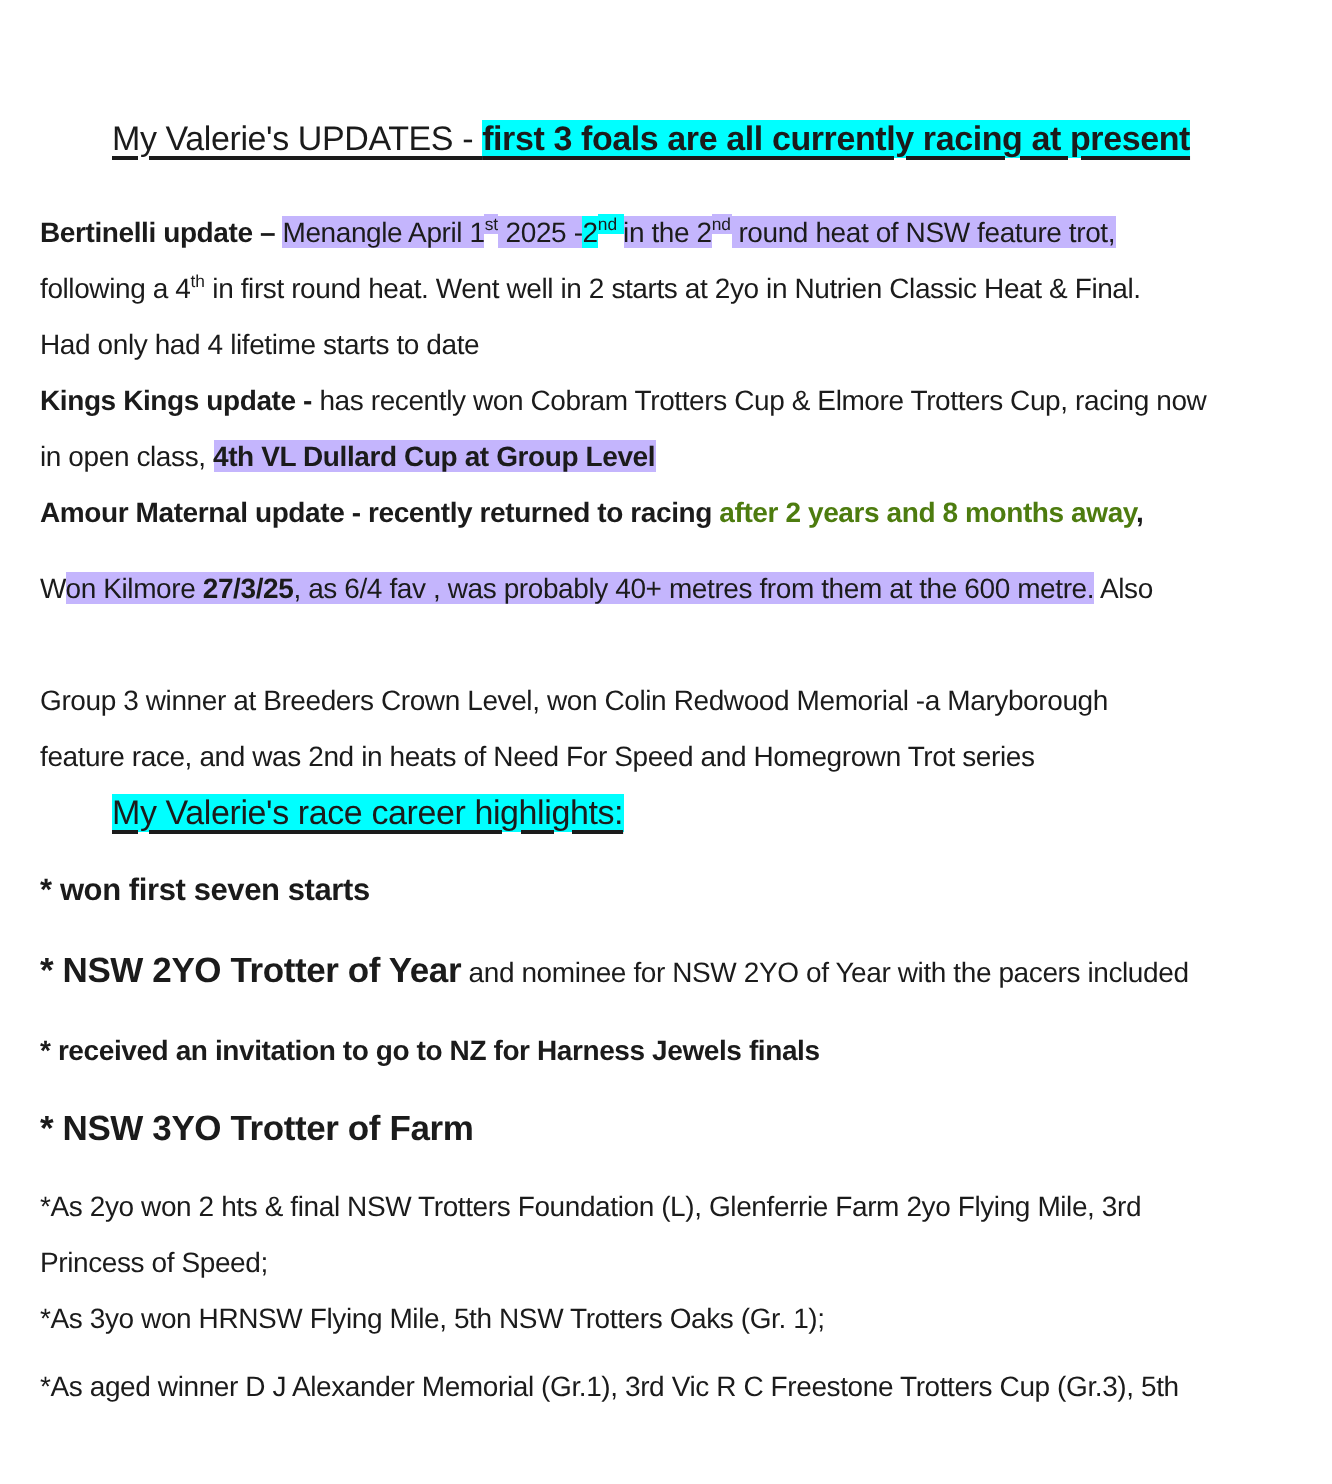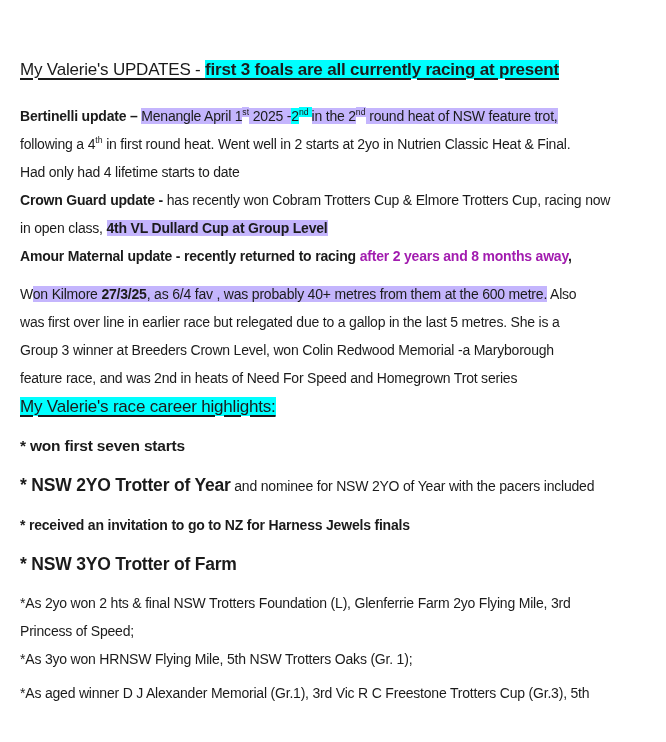--- a/index.html
+++ b/index.html
@@ -15,49 +15,49 @@
     color:#1b1b1b;
     overflow:hidden;
   }
   p{margin:0;line-height:28px;white-space:nowrap;}
   .mb0{margin-bottom:0;}
   .mb6{margin-bottom:6px;}
   .mb10{margin-bottom:10px;}
   .title{font-size:17px;line-height:32px;margin-bottom:16px;}
   .h2{font-size:17px;line-height:30px;margin-bottom:10px;}
   .b{font-weight:bold;}
-  .red{color:#a21caf;}
+  .red{color:#4d7c0f;}
   .hl-y{background:#c4b5fd;}
   .hl-c{background:#00ffff;}
-  .u{text-decoration:underline;text-decoration-thickness:1.6px;text-underline-offset:3px;}
+  .u{text-decoration:underline;text-decoration-thickness:1.6px;text-underline-offset:3px;margin-left:36px;}
   sup{font-size:62%;vertical-align:super;line-height:0;letter-spacing:0;}
   .gap{padding-right:3px;}
   .item-mid{font-size:15.5px;font-weight:bold;line-height:28px;}
   .item-big{font-size:17.5px;font-weight:bold;line-height:30px;}
   .item-big .tail{font-weight:normal;font-size:14px;text-align:center;}
   .item-bold{font-weight:bold;}
 </style>
 </head>
 <body>
 
 <div class="page">
 
   <p class="title"><span class="u"><span>My Valerie's UPDATES - </span><span class="b hl-c">first 3 foals are all currently racing at present</span></span></p>
 
   <p class="mb0"><span class="b">Bertinelli update – </span><span class="hl-y">Menangle April 1</span><sup class="hl-y">st</sup><span class="hl-y"> 2025 -</span><span class="hl-c">2</span><sup class="hl-c gap">nd</sup><span class="hl-y">in the 2</span><sup class="hl-y">nd</sup><span class="hl-y"> round heat of NSW feature trot,</span><br>
   <span>following a 4</span><sup>th</sup><span> in first round heat. Went well in 2 starts at 2yo in Nutrien Classic Heat &amp; Final.</span><br>
   <span>Had only had 4 lifetime starts to date</span></p>
 
-  <p class="mb0"><span class="b">Crown Guard update - </span><span>has recently won Cobram Trotters Cup &amp; Elmore Trotters Cup, racing now</span><br>
+  <p class="mb0"><span class="b">Kings Kings update - </span><span>has recently won Cobram Trotters Cup &amp; Elmore Trotters Cup, racing now</span><br>
   <span>in open class, </span><span class="b hl-y">4th VL Dullard Cup at Group Level</span></p>
 
   <p class="mb10"><span class="b">Amour Maternal update - recently returned to racing </span><span class="b red">after 2 years and 8 months away</span><span class="b">,</span></p>
 
   <p class="mb0"><span>W</span><span class="hl-y">on Kilmore </span><span class="hl-y b">27/3/25</span><span class="hl-y">, as 6/4 fav , was probably 40+ metres from them at the 600 metre.</span><span> Also</span><br>
-  <span>was first over line in earlier race but relegated due to a gallop in the last 5 metres. She is a</span><br>
+  <br>
   <span>Group 3 winner at Breeders Crown Level, won Colin Redwood Memorial -a Maryborough</span><br>
   <span>feature race, and was 2nd in heats of Need For Speed and Homegrown Trot series</span></p>
 
   <p class="h2"><span class="u hl-c">My Valerie's race career highlights:</span></p>
 
   <p class="item-mid mb10">* won first seven starts</p>
 
   <p class="item-big mb10"><span>* NSW 2YO Trotter of Year</span><span class="tail"> and nominee for NSW 2YO of Year with the pacers included</span></p>
 
   <p class="item-bold mb10">* received an invitation to go to NZ for Harness Jewels finals</p>

